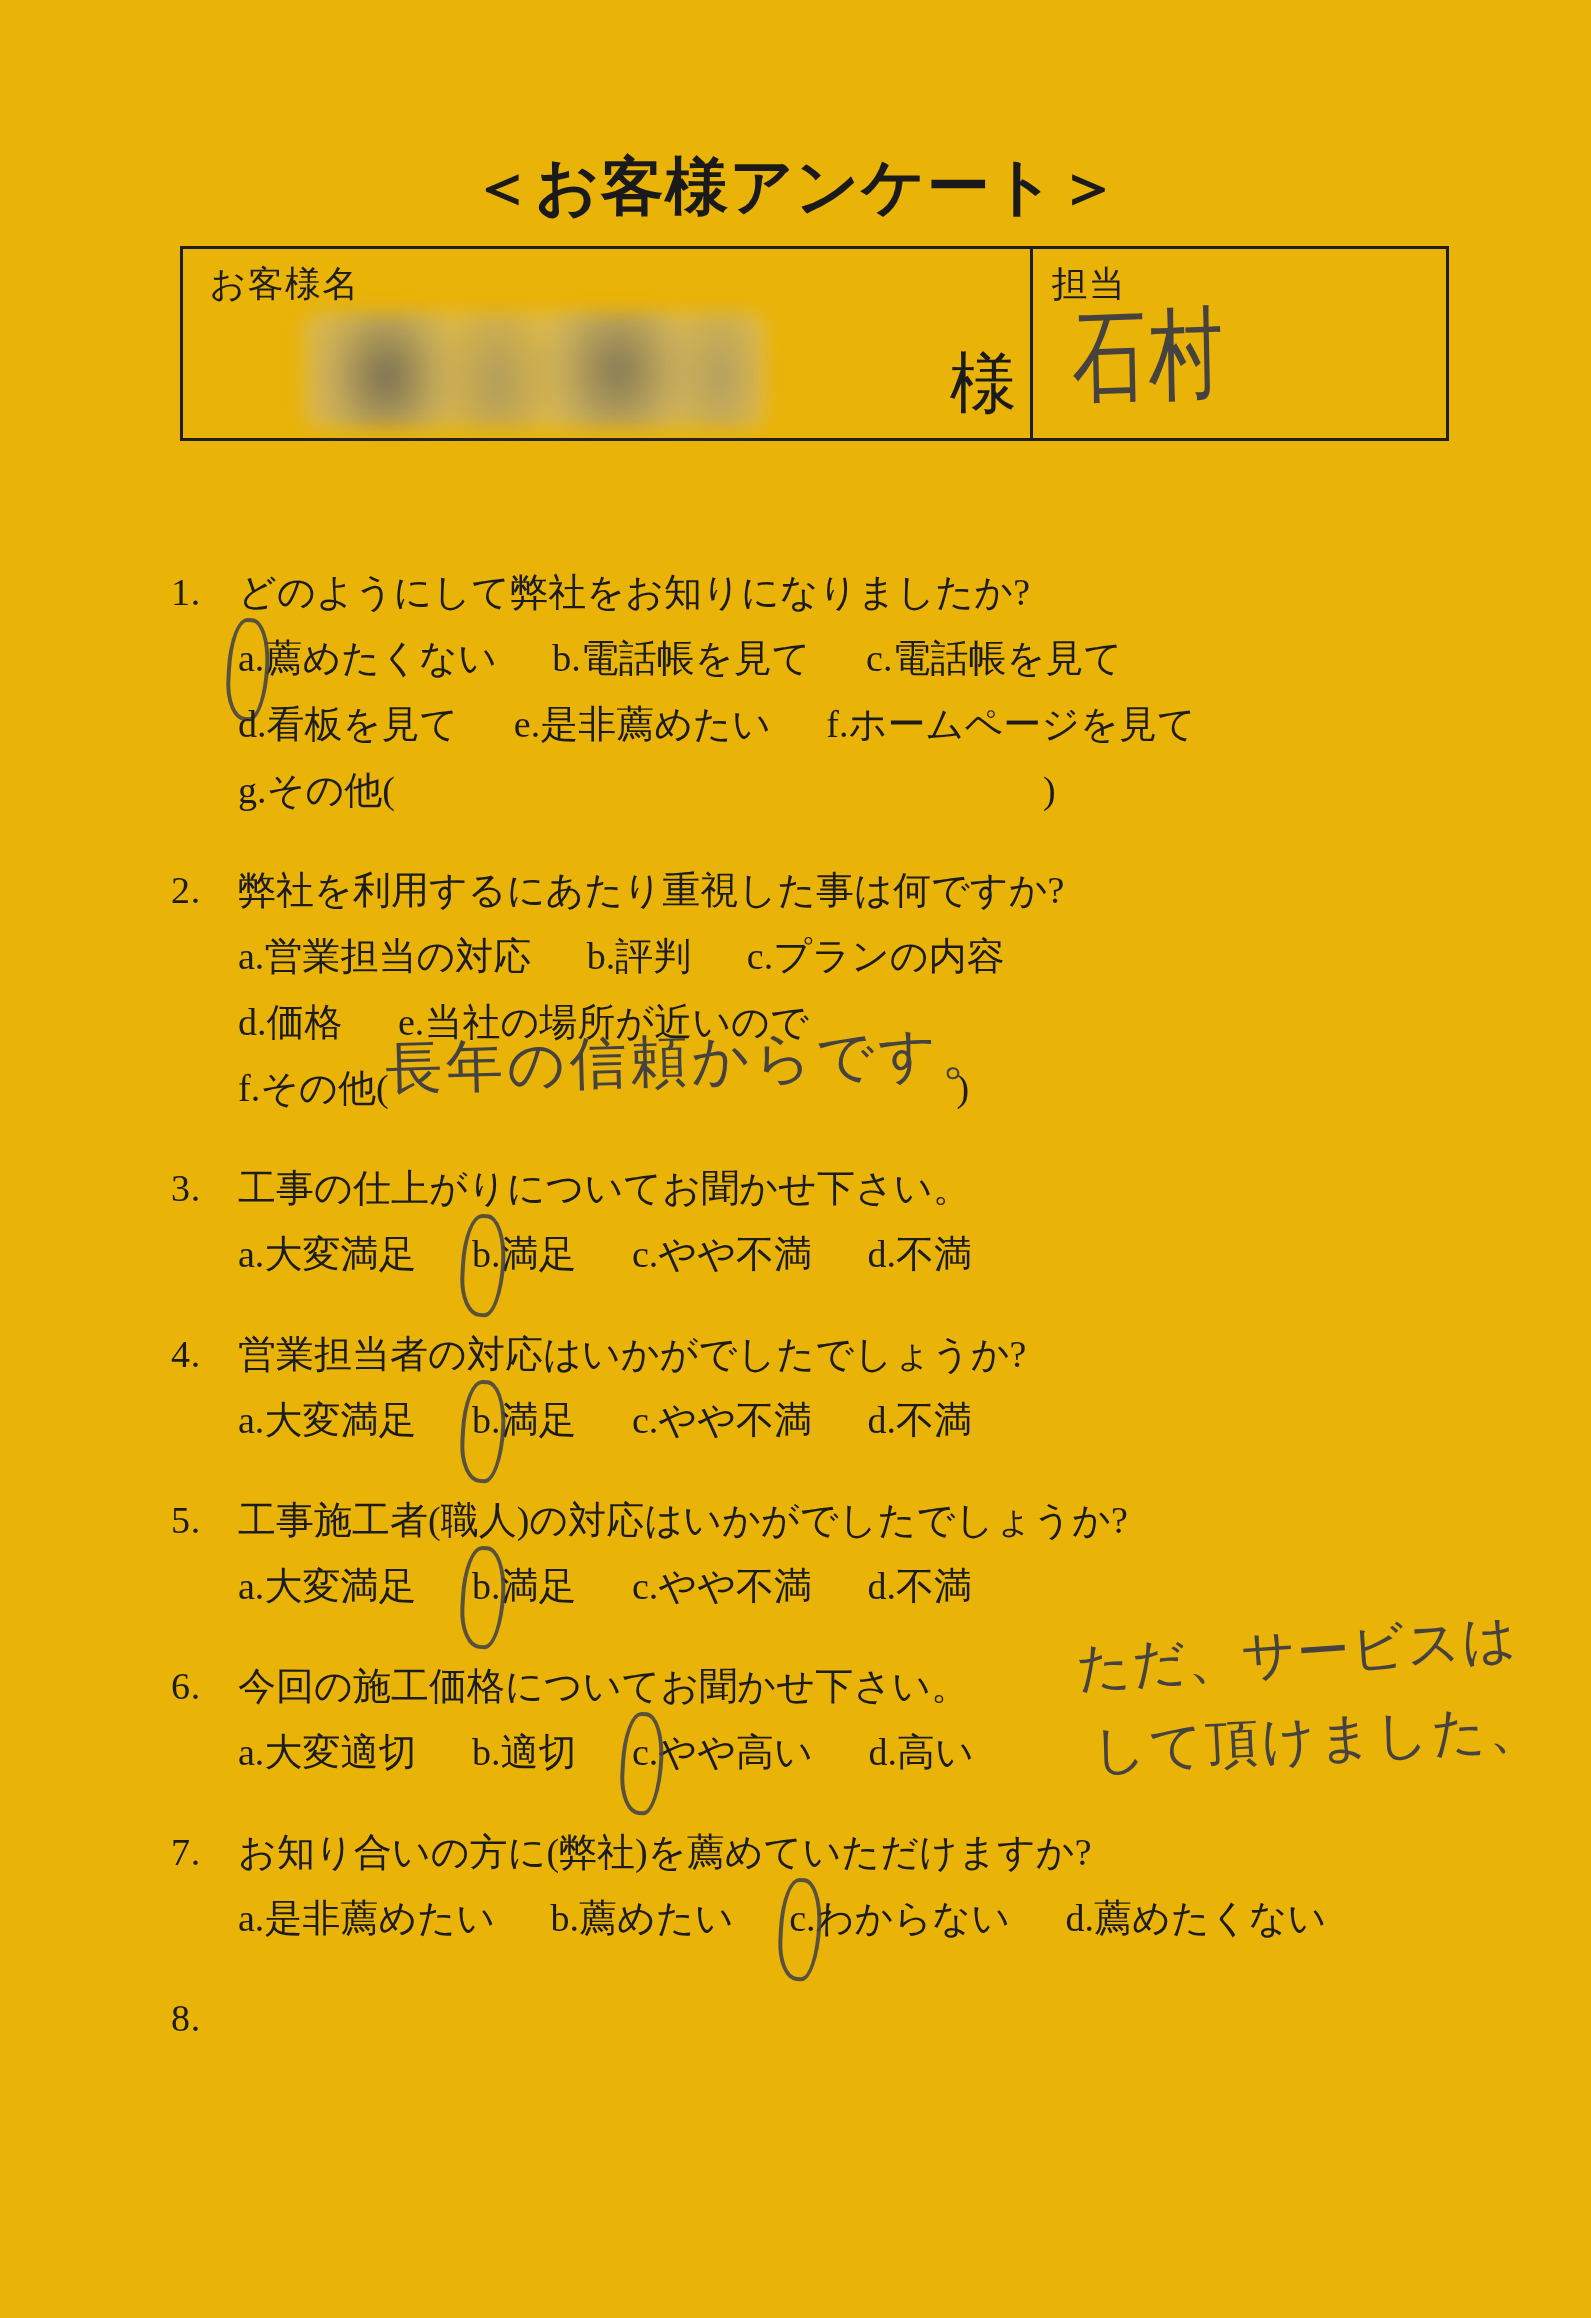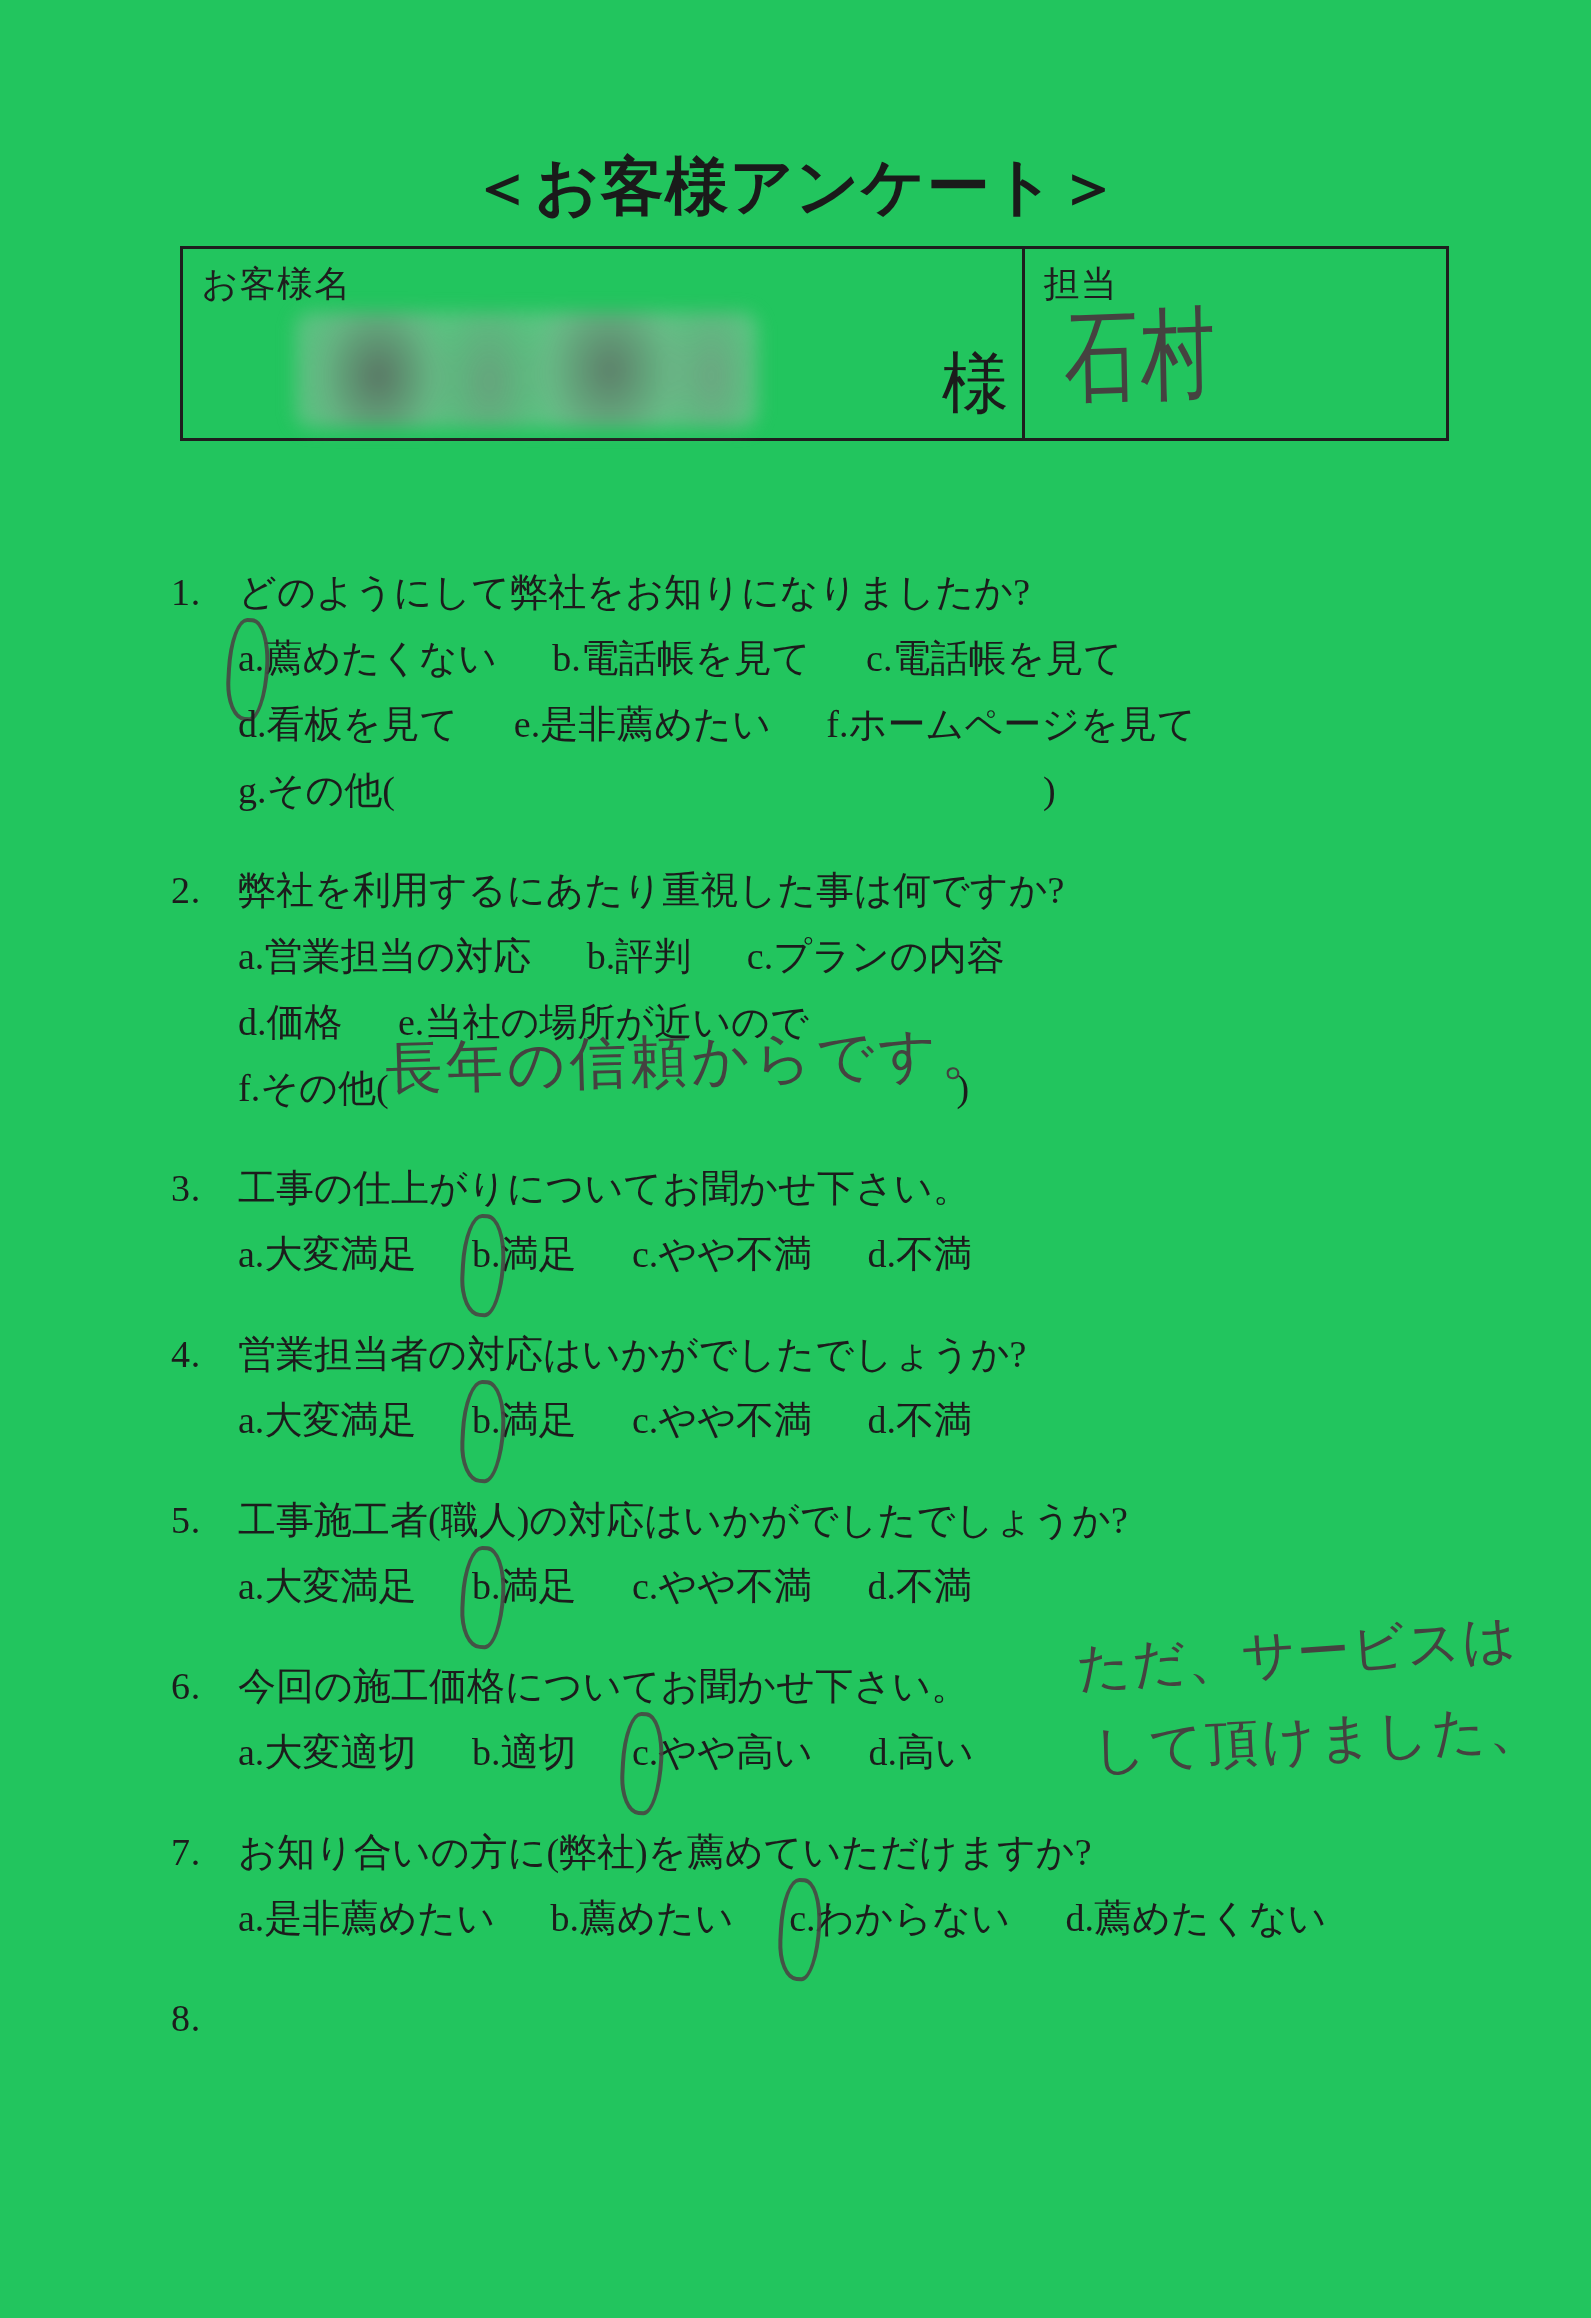--- a/index.html
+++ b/index.html
@@ -1,38 +1,39 @@
 <!DOCTYPE html>
 <html style="font-size:10.6px"><head>
 <meta charset="utf-8">
 <style>
   * { margin:0; padding:0; box-sizing:border-box; }
   html,body { background:#e8e8e4; }
   .page {
     position:relative;
     width:1592px; height:2319px;
-    background:#22c55e;
+    background:#eab308;
     font-family:"Liberation Serif","DejaVu Serif",serif;
     color:#1c1c1c;
     overflow:hidden;
   }
   
   .title {
     position:absolute; top:144px; left:0; width:100%;
     text-align:center;
     font-family:"Liberation Sans","DejaVu Sans",sans-serif;
     font-weight:700; font-size:63px; letter-spacing:1.3px;
     color:#1a1a1a;
   }
   
   .info-box {
     position:absolute; left:180px; top:246px;
     width:1269px; height:195px;
     border:3.3px solid #1e1e1e;
     display:flex;
+    padding-left:8px;
   }
   .cell-left { width:839px; position:relative; }
   .cell-right { flex:1; border-left:3.3px solid #1e1e1e; position:relative; }
   .cell-label {
     position:absolute; left:18.5px; top:10.6px;
     font-family:"Liberation Sans","DejaVu Sans",sans-serif;
     font-size:36px; color:#1e1e1e; letter-spacing:1.3px;
   }
   .name-blur {
     position:absolute; left:112px; top:63px; width:463px; height:116px;

